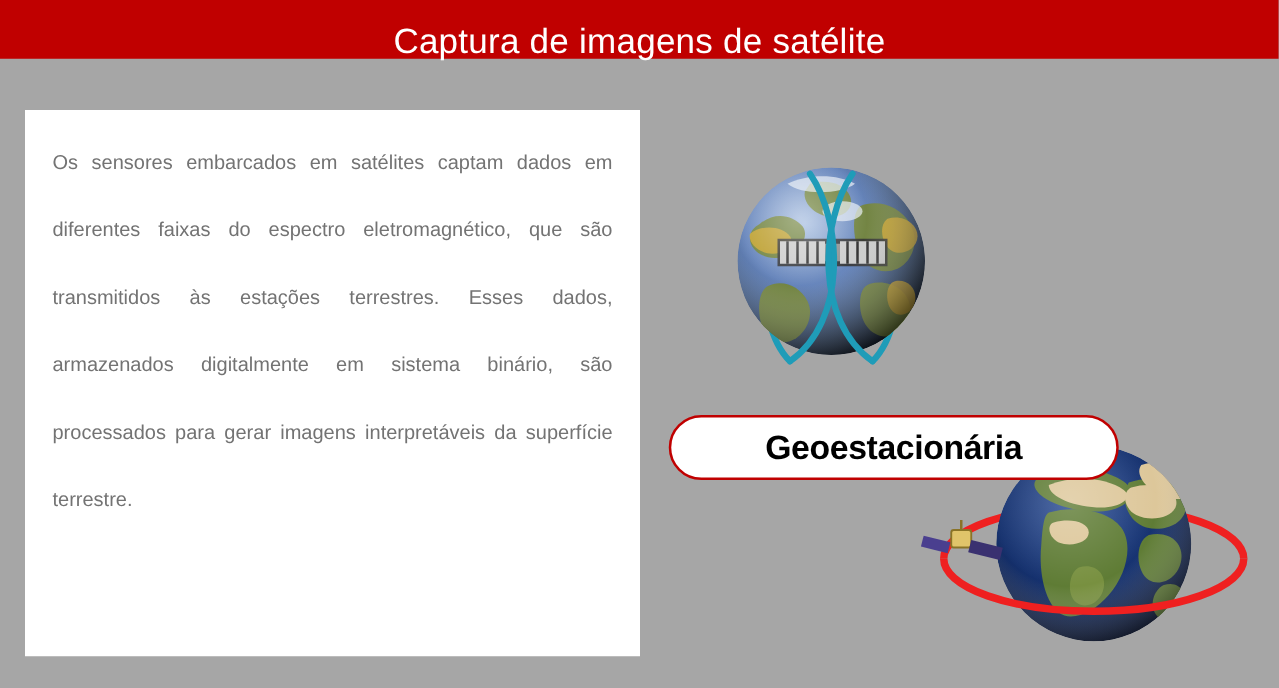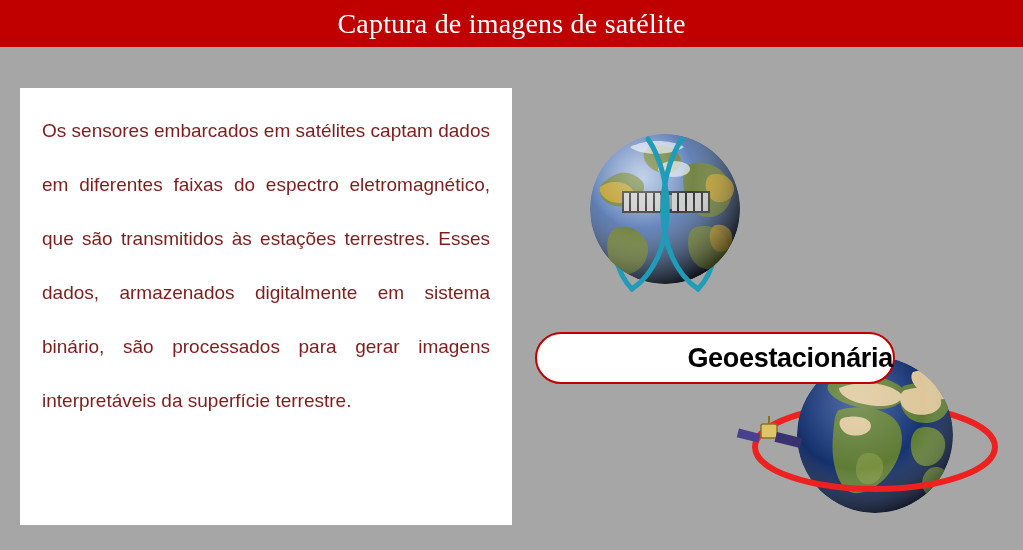--- a/index.html
+++ b/index.html
@@ -15,23 +15,22 @@
   }
 
   
   #title-bar {
     position: absolute;
     left: 0; top: 0;
     width: 1023px;
     height: 47px;
     background: #c00000;
     display: flex;
-    align-items: center;
+    align-items: flex-end;
     justify-content: center;
-    font-family: Liberation Serif, serif;
   }
   #title-text {
     color: #ffffff;
     font-size: 28px;
     font-weight: 400;
     letter-spacing: 0.2px;
     line-height: 1;
     white-space: nowrap;
   }
 
@@ -39,23 +38,23 @@
   #text-panel {
     position: absolute;
     left: 20px;
     top: 88px;
     width: 492px;
     height: 437px;
     background: #ffffff;
     padding: 16px 22px 10px 22px;
   }
   #body-paragraph {
-    font-size: 19px;
+    font-size: 16px;
     line-height: 54px;
-    color: #7f1d1d;
+    color: #737373;
     text-align: justify;
     text-justify: inter-word;
     word-spacing: 0px;
   }
 
   
   #right-column {
     position: absolute;
     left: 520px;
     top: 47px;
@@ -111,21 +110,21 @@
     position: absolute;
     left: 15px;
     top: 5px;
     width: 360px;
     height: 52px;
     background: #ffffff;
     border: 2px solid #c00000;
     border-radius: 26px;
     display: flex;
     align-items: center;
-    justify-content: flex-end;
+    justify-content: center;
     z-index: 3;
   }
   #geo-badge-label {
     font-size: 27px;
     font-weight: bold;
     color: #000000;
     line-height: 1;
     letter-spacing: -0.3px;
   }
   #geo-globe-wrap {

